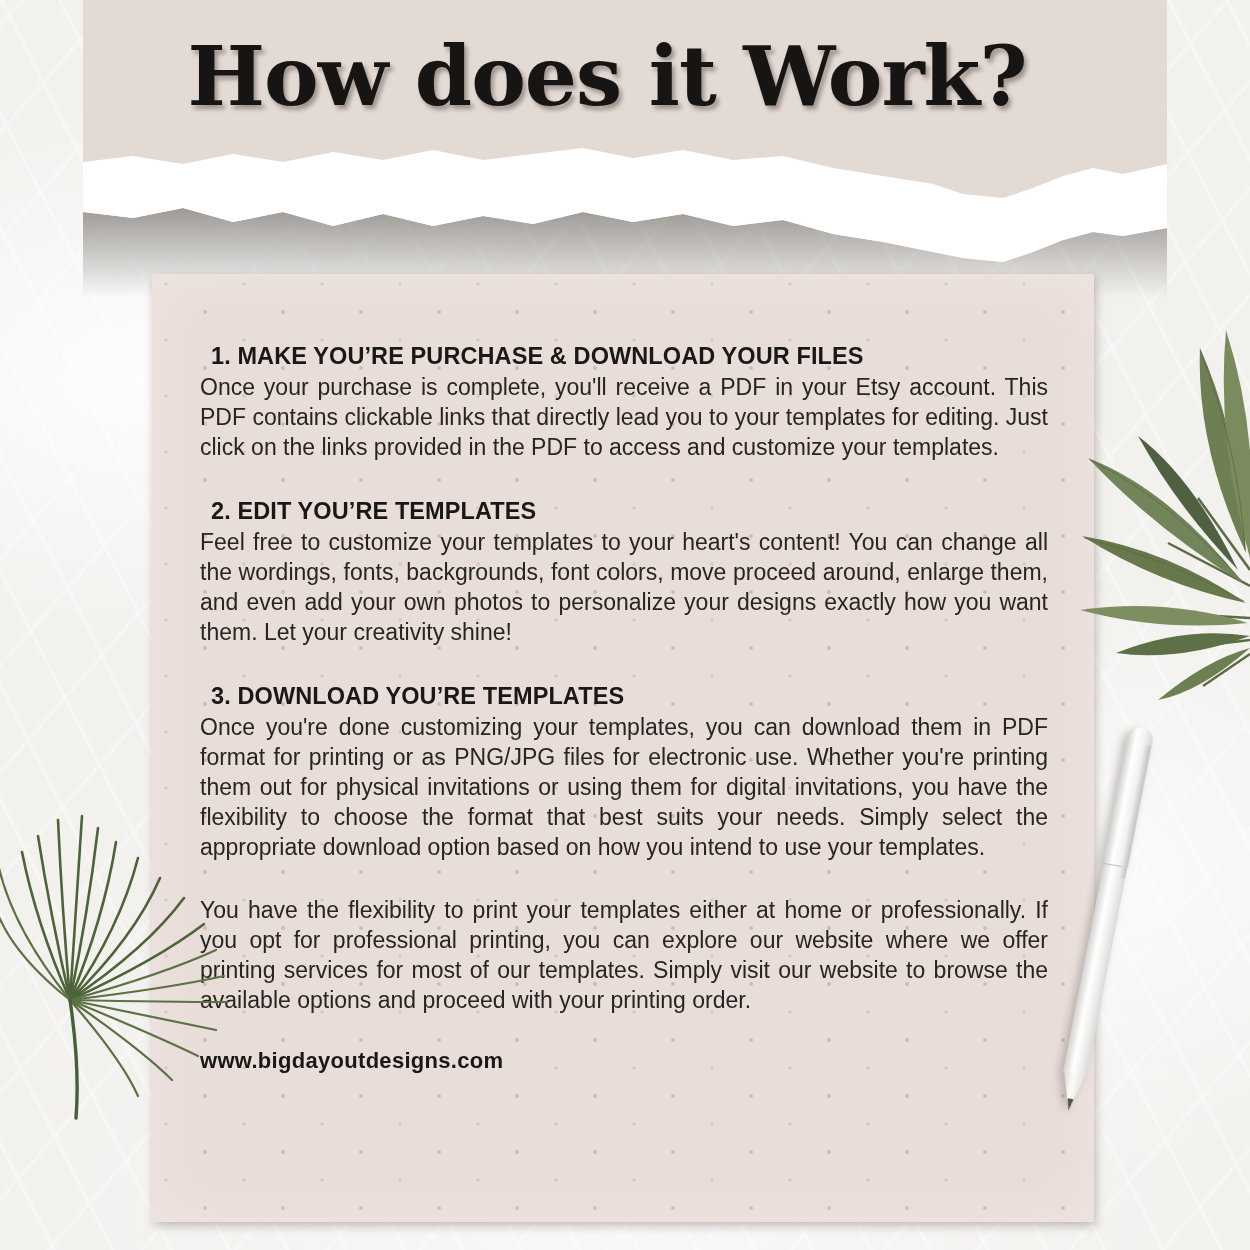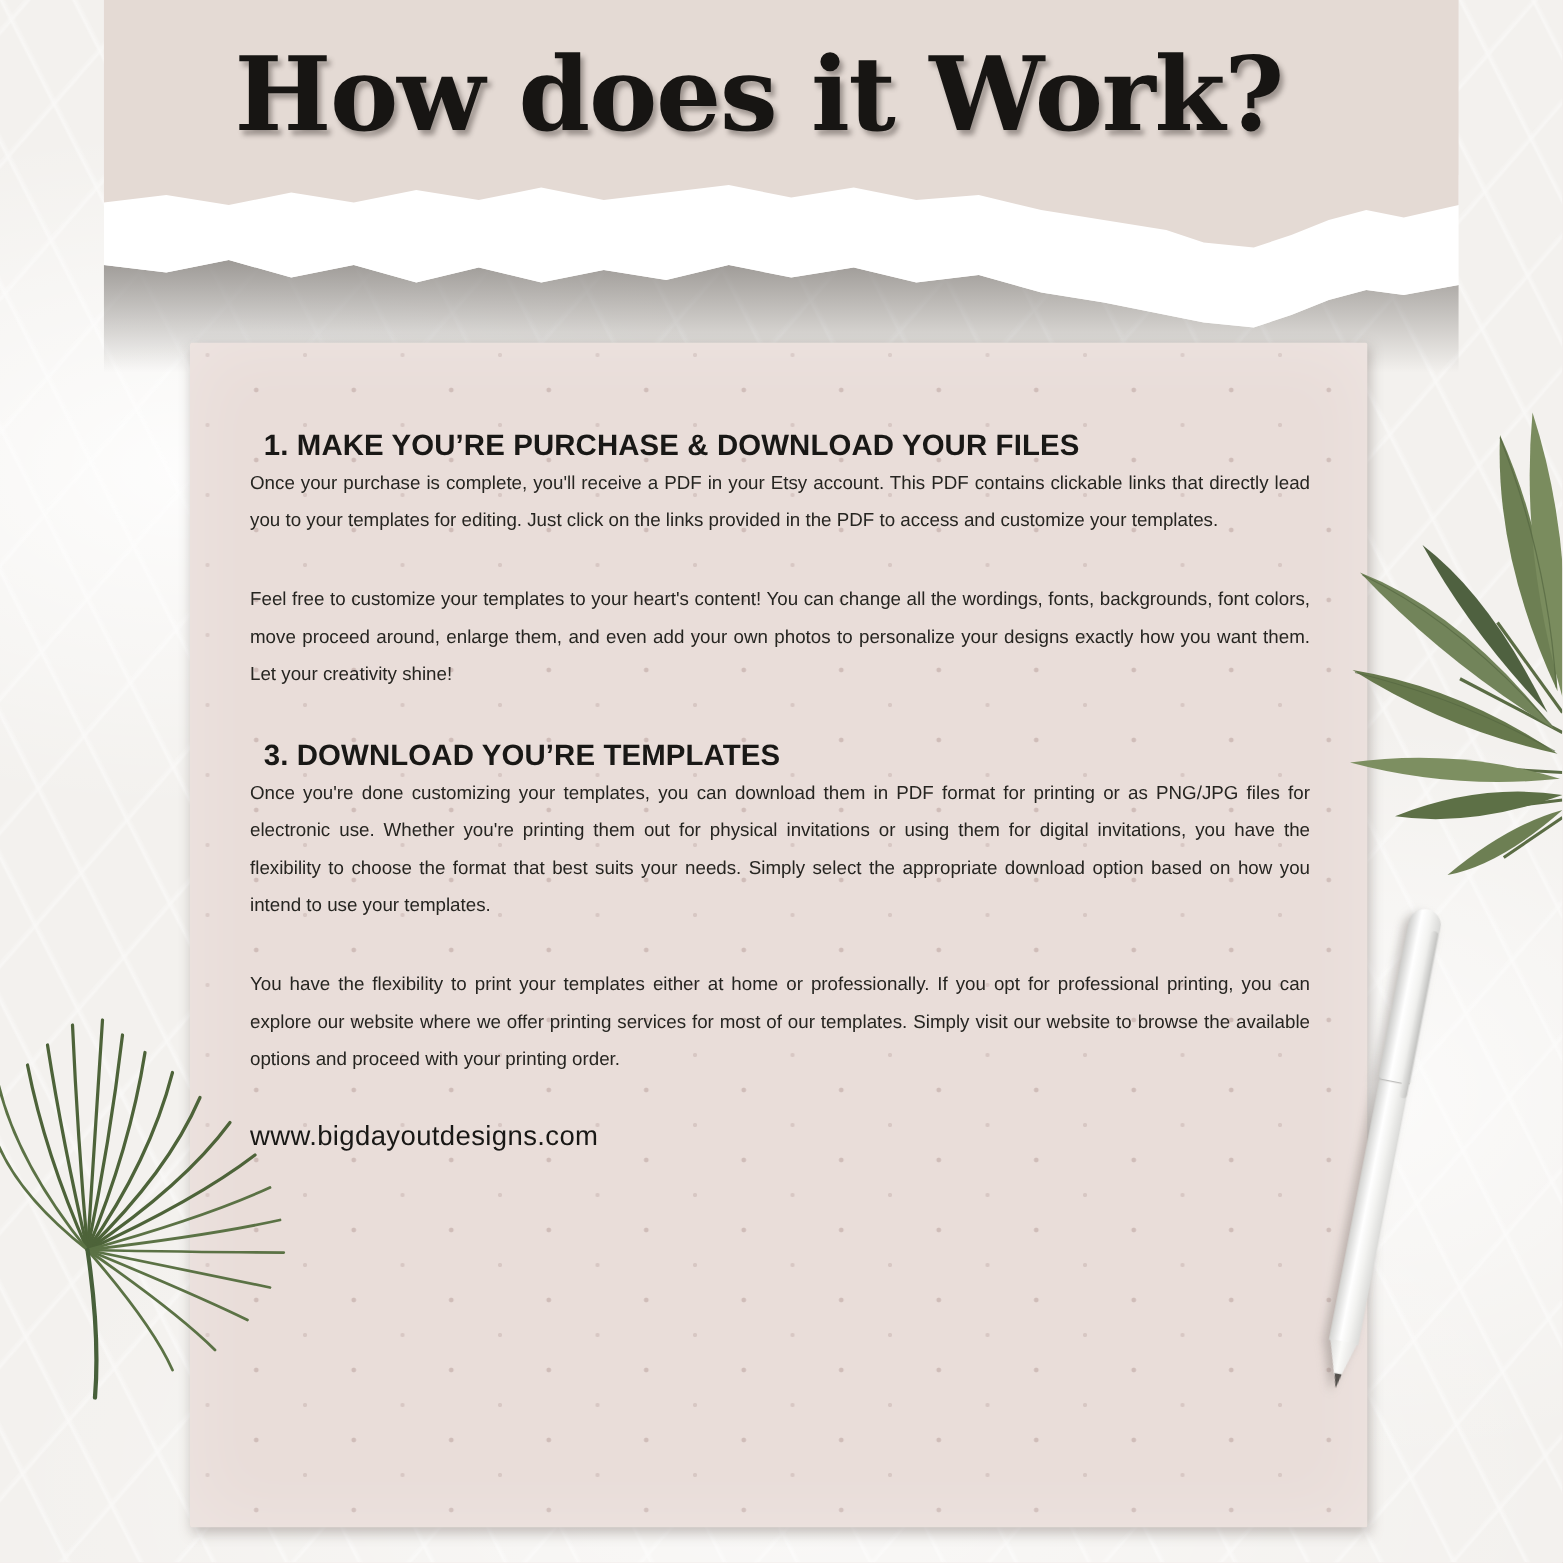--- a/index.html
+++ b/index.html
@@ -39,24 +39,24 @@
     background-position:14px 10px,53px 38px;
     background-color:#e9ddd9;
     box-shadow:2px 4px 10px rgba(105,92,86,.38), inset 0 0 60px rgba(255,255,255,.25);
     z-index:2;
   }
   .section{margin:0 0 33px 0;}
   .section-heading{
     font-size:23.5px;font-weight:700;color:#191816;line-height:32px;letter-spacing:.1px;margin-left:11px;
   }
   .section-body{
-    font-size:15px;line-height:30px;color:#262521;text-align:justify;
+    font-size:23px;line-height:30px;color:#262521;text-align:justify;
   }
   .website{
-    margin-top:15px;font-size:22px;font-weight:400;color:#191816;letter-spacing:.3px;
+    margin-top:15px;font-size:22px;font-weight:700;color:#191816;letter-spacing:.3px;
   }
 
   
   .leaf-branch{position:absolute;left:1078px;top:318px;width:172px;height:400px;z-index:3;}
   .palm-frond{position:absolute;left:-8px;top:778px;width:240px;height:345px;z-index:3;}
 
   
   .pen{
     position:absolute;left:1092px;top:724px;width:26px;height:390px;z-index:4;
     transform:rotate(11deg);
@@ -110,20 +110,21 @@
     </svg>
     <div class="banner-title">How does it Work?</div>
   </div>
 
   <div class="card">
     <div class="section">
       <div class="section-heading">1. MAKE YOU’RE PURCHASE &amp; DOWNLOAD YOUR FILES</div>
       <div class="section-body">Once your purchase is complete, you'll receive a PDF in your Etsy account. This PDF contains clickable links that directly lead you to your templates for editing. Just click on the links provided in the PDF to access and customize your templates.</div>
     </div>
     <div class="section">
+      <div class="section-heading">2. EDIT YOU’RE TEMPLATES</div>
       <div class="section-body">Feel free to customize your templates to your heart's content! You can change all the wordings, fonts, backgrounds, font colors, move proceed around, enlarge them, and even add your own photos to personalize your designs exactly how you want them. Let your creativity shine!</div>
     </div>
     <div class="section">
       <div class="section-heading">3. DOWNLOAD YOU’RE TEMPLATES</div>
       <div class="section-body">Once you're done customizing your templates, you can download them in PDF format for printing or as PNG/JPG files for electronic use. Whether you're printing them out for physical invitations or using them for digital invitations, you have the flexibility to choose the format that best suits your needs. Simply select the appropriate download option based on how you intend to use your templates.</div>
     </div>
     <div class="section">
       <div class="section-body">You have the flexibility to print your templates either at home or professionally. If you opt for professional printing, you can explore our website where we offer printing services for most of our templates. Simply visit our website to browse the available options and proceed with your printing order.</div>
     </div>
     <div class="website">www.bigdayoutdesigns.com</div>

